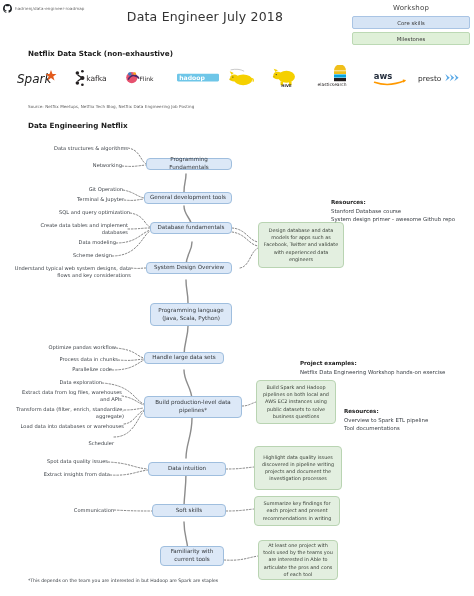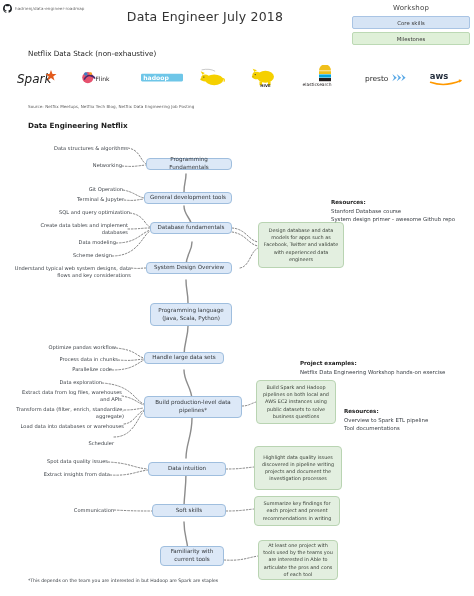--- a/index.html
+++ b/index.html
@@ -23,21 +23,21 @@
   .legend-wrap{position:absolute;left:352px;top:4px;width:118px;}
   .legend-title{font-size:7px;color:#444;text-align:center;margin-bottom:4px;letter-spacing:.2px;}
   .legend-chip{
     height:11px;border-radius:2px;display:flex;align-items:center;justify-content:center;
     font-size:5.4px;color:#3b3b3b;margin-bottom:3px;
   }
   .legend-chip.core{background:#d6e4f5;border:1px solid #a9c4e4;}
   .legend-chip.mile{background:#dff0d8;border:1px solid #bcd9b4;}
 
   
-  .stack-head{position:absolute;left:28px;top:49px;font-size:7.2px;font-weight:normal;color:#1d1d1d;}
+  .stack-head{position:absolute;left:28px;top:49px;font-size:7.2px;font-weight:bold;color:#1d1d1d;}
   .logo-row{position:absolute;left:16px;top:60px;width:450px;height:36px;display:flex;align-items:center;justify-content:space-between;}
   .logo{height:30px;display:flex;align-items:center;justify-content:center;flex:0 0 auto;}
   .src-note{position:absolute;left:28px;top:104px;font-size:4.1px;color:#5d5d5d;letter-spacing:.05px;}
   .roadmap-head{position:absolute;left:28px;top:121px;font-size:7.2px;font-weight:bold;color:#1d1d1d;}
 
   
   svg.wires{position:absolute;left:0;top:0;width:474px;height:596px;pointer-events:none;}
 
   .node{
     position:absolute;background:#dce8f7;border:1px solid #9fbede;border-radius:4px;
@@ -89,20 +89,34 @@
 
   <div class="logo-row">
 
     <div class="logo" style="width:50px;">
       <svg viewBox="0 0 100 40" width="50" height="24">
         <text x="2" y="30" font-family="DejaVu Sans, sans-serif" font-size="24" font-style="italic" fill="#1b1b1b">Spark</text>
         <path d="M70 4 L73 12 L81 12 L74.5 17 L77 25 L70 20 L63 25 L65.5 17 L59 12 L67 12 Z" fill="#e25a1c"></path>
       </svg>
     </div>
 
+    <div class="logo" style="width:42px;">
+      <svg viewBox="0 0 100 40" width="42" height="22">
+        <g fill="#231f20">
+          <circle cx="8" cy="8" r="4.2"></circle>
+            <circle cx="8" cy="32" r="4.2"></circle>
+          <circle cx="20" cy="20" r="5"></circle>
+          <path d="M9 11 L18 17 L17 20 L8 14 Z"></path>
+            <path d="M9 29 L18 23 L17 20 L8 26 Z"></path>
+          <circle cx="20" cy="4" r="3.2"></circle>
+            <circle cx="20" cy="36" r="3.2"></circle>
+        </g>
+        <text x="29" y="28" font-family="DejaVu Sans, sans-serif" font-size="18" fill="#231f20">kafka</text>
+      </svg>
+    </div>
 
     <div class="logo" style="width:44px;">
       <svg viewBox="0 0 110 40" width="44" height="22">
         <circle cx="17" cy="19" r="14" fill="#e6526f"></circle>
         <path d="M8 24 q6-12 16-10 t10 8" fill="none" stroke="#4a2a6a" stroke-width="4"></path>
         <circle cx="12" cy="10" r="4.5" fill="#3b7fc4"></circle>
         <circle cx="24" cy="9" r="3.5" fill="#f4a11e"></circle>
         <text x="36" y="27" font-family="DejaVu Sans, sans-serif" font-size="15" fill="#231f20">Flink</text>
       </svg>
     </div>
@@ -145,36 +159,36 @@
           <path d="M0 4 h30 a11 11 0 0 1 0 0 a15 15 0 0 0-30 0 z" fill="#f0bf1a"></path>
           <rect x="0" y="6" width="30" height="7" fill="#f0bf1a"></rect>
           <rect x="0" y="14" width="30" height="8" fill="#07a5de"></rect>
           <rect x="0" y="23" width="30" height="8" fill="#231f20"></rect>
         </g>
         <text x="4" y="43" font-family="DejaVu Sans, sans-serif" font-size="11" fill="#231f20">elasticsearch</text>
       </svg>
     </div>
 
 
+    <div class="logo" style="width:38px;">
+      <svg viewBox="0 0 90 40" width="38" height="22">
+        <text x="4" y="22" font-family="DejaVu Sans, sans-serif" font-size="20" font-weight="bold" fill="#252f3e">aws</text>
+        <path d="M6 30 q34 12 72 -4" fill="none" stroke="#f90" stroke-width="3.5" stroke-linecap="round"></path>
+        <path d="M73 23 l7 3 l-6 5 z" fill="#f90"></path>
+      </svg>
+    </div>
+
     <div class="logo" style="width:48px;">
       <svg viewBox="0 0 130 34" width="50" height="18">
         <text x="0" y="25" font-family="DejaVu Sans, sans-serif" font-size="20" fill="#2b2b2b">presto</text>
         <g fill="#5aa9e6">
           <path d="M74 6 L86 16 L74 26 L79 16 Z"></path>
           <path d="M86 6 L98 16 L86 26 L91 16 Z"></path>
           <path d="M98 6 L110 16 L98 26 L103 16 Z"></path>
         </g>
-      </svg>
-    </div>
-
-    <div class="logo" style="width:38px;">
-      <svg viewBox="0 0 90 40" width="38" height="22">
-        <text x="4" y="22" font-family="DejaVu Sans, sans-serif" font-size="20" font-weight="bold" fill="#252f3e">aws</text>
-        <path d="M6 30 q34 12 72 -4" fill="none" stroke="#f90" stroke-width="3.5" stroke-linecap="round"></path>
-        <path d="M73 23 l7 3 l-6 5 z" fill="#f90"></path>
       </svg>
     </div>
   </div>
 
   <div class="src-note">Source: Netflix Meetups, Netflix Tech Blog, Netflix Data Engineering Job Posting</div>
   <div class="roadmap-head">Data Engineering Netflix</div>
 
   <svg class="wires">
     <g stroke="#8c8c8c" stroke-width="1.4" fill="none" stroke-linecap="round">
       <path d="M186 174 C186 181 184 183 184 192"></path>

